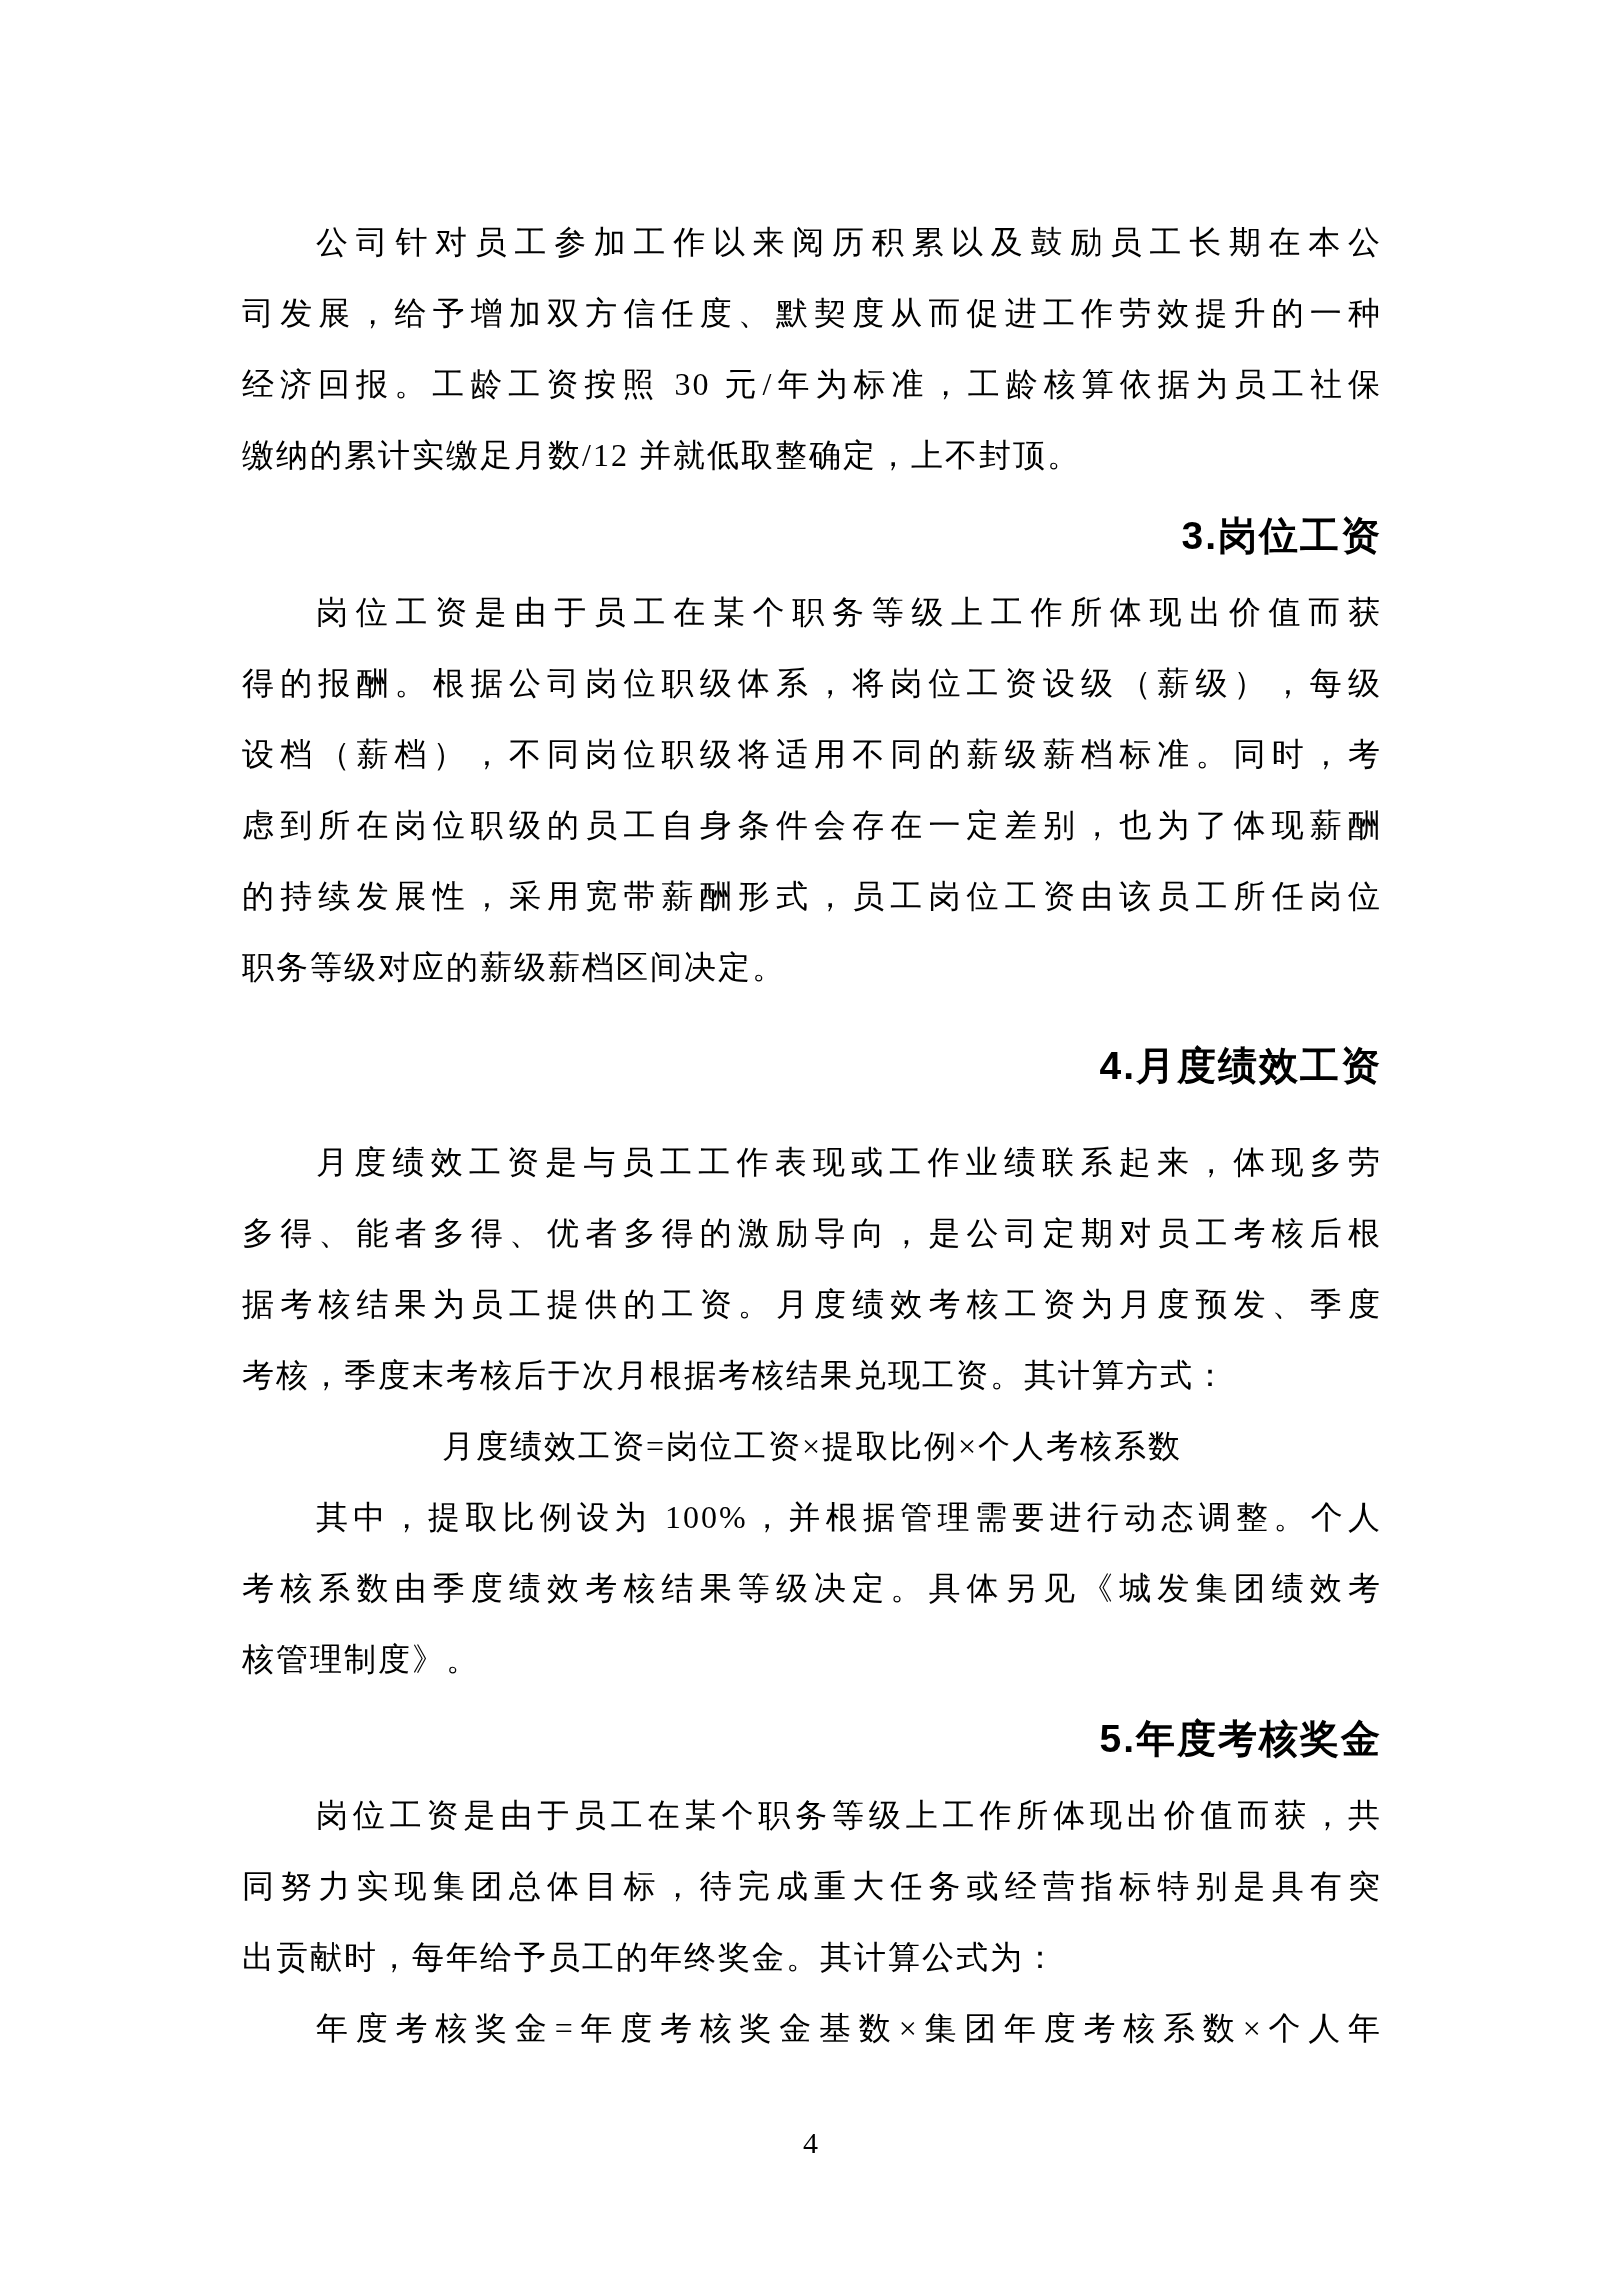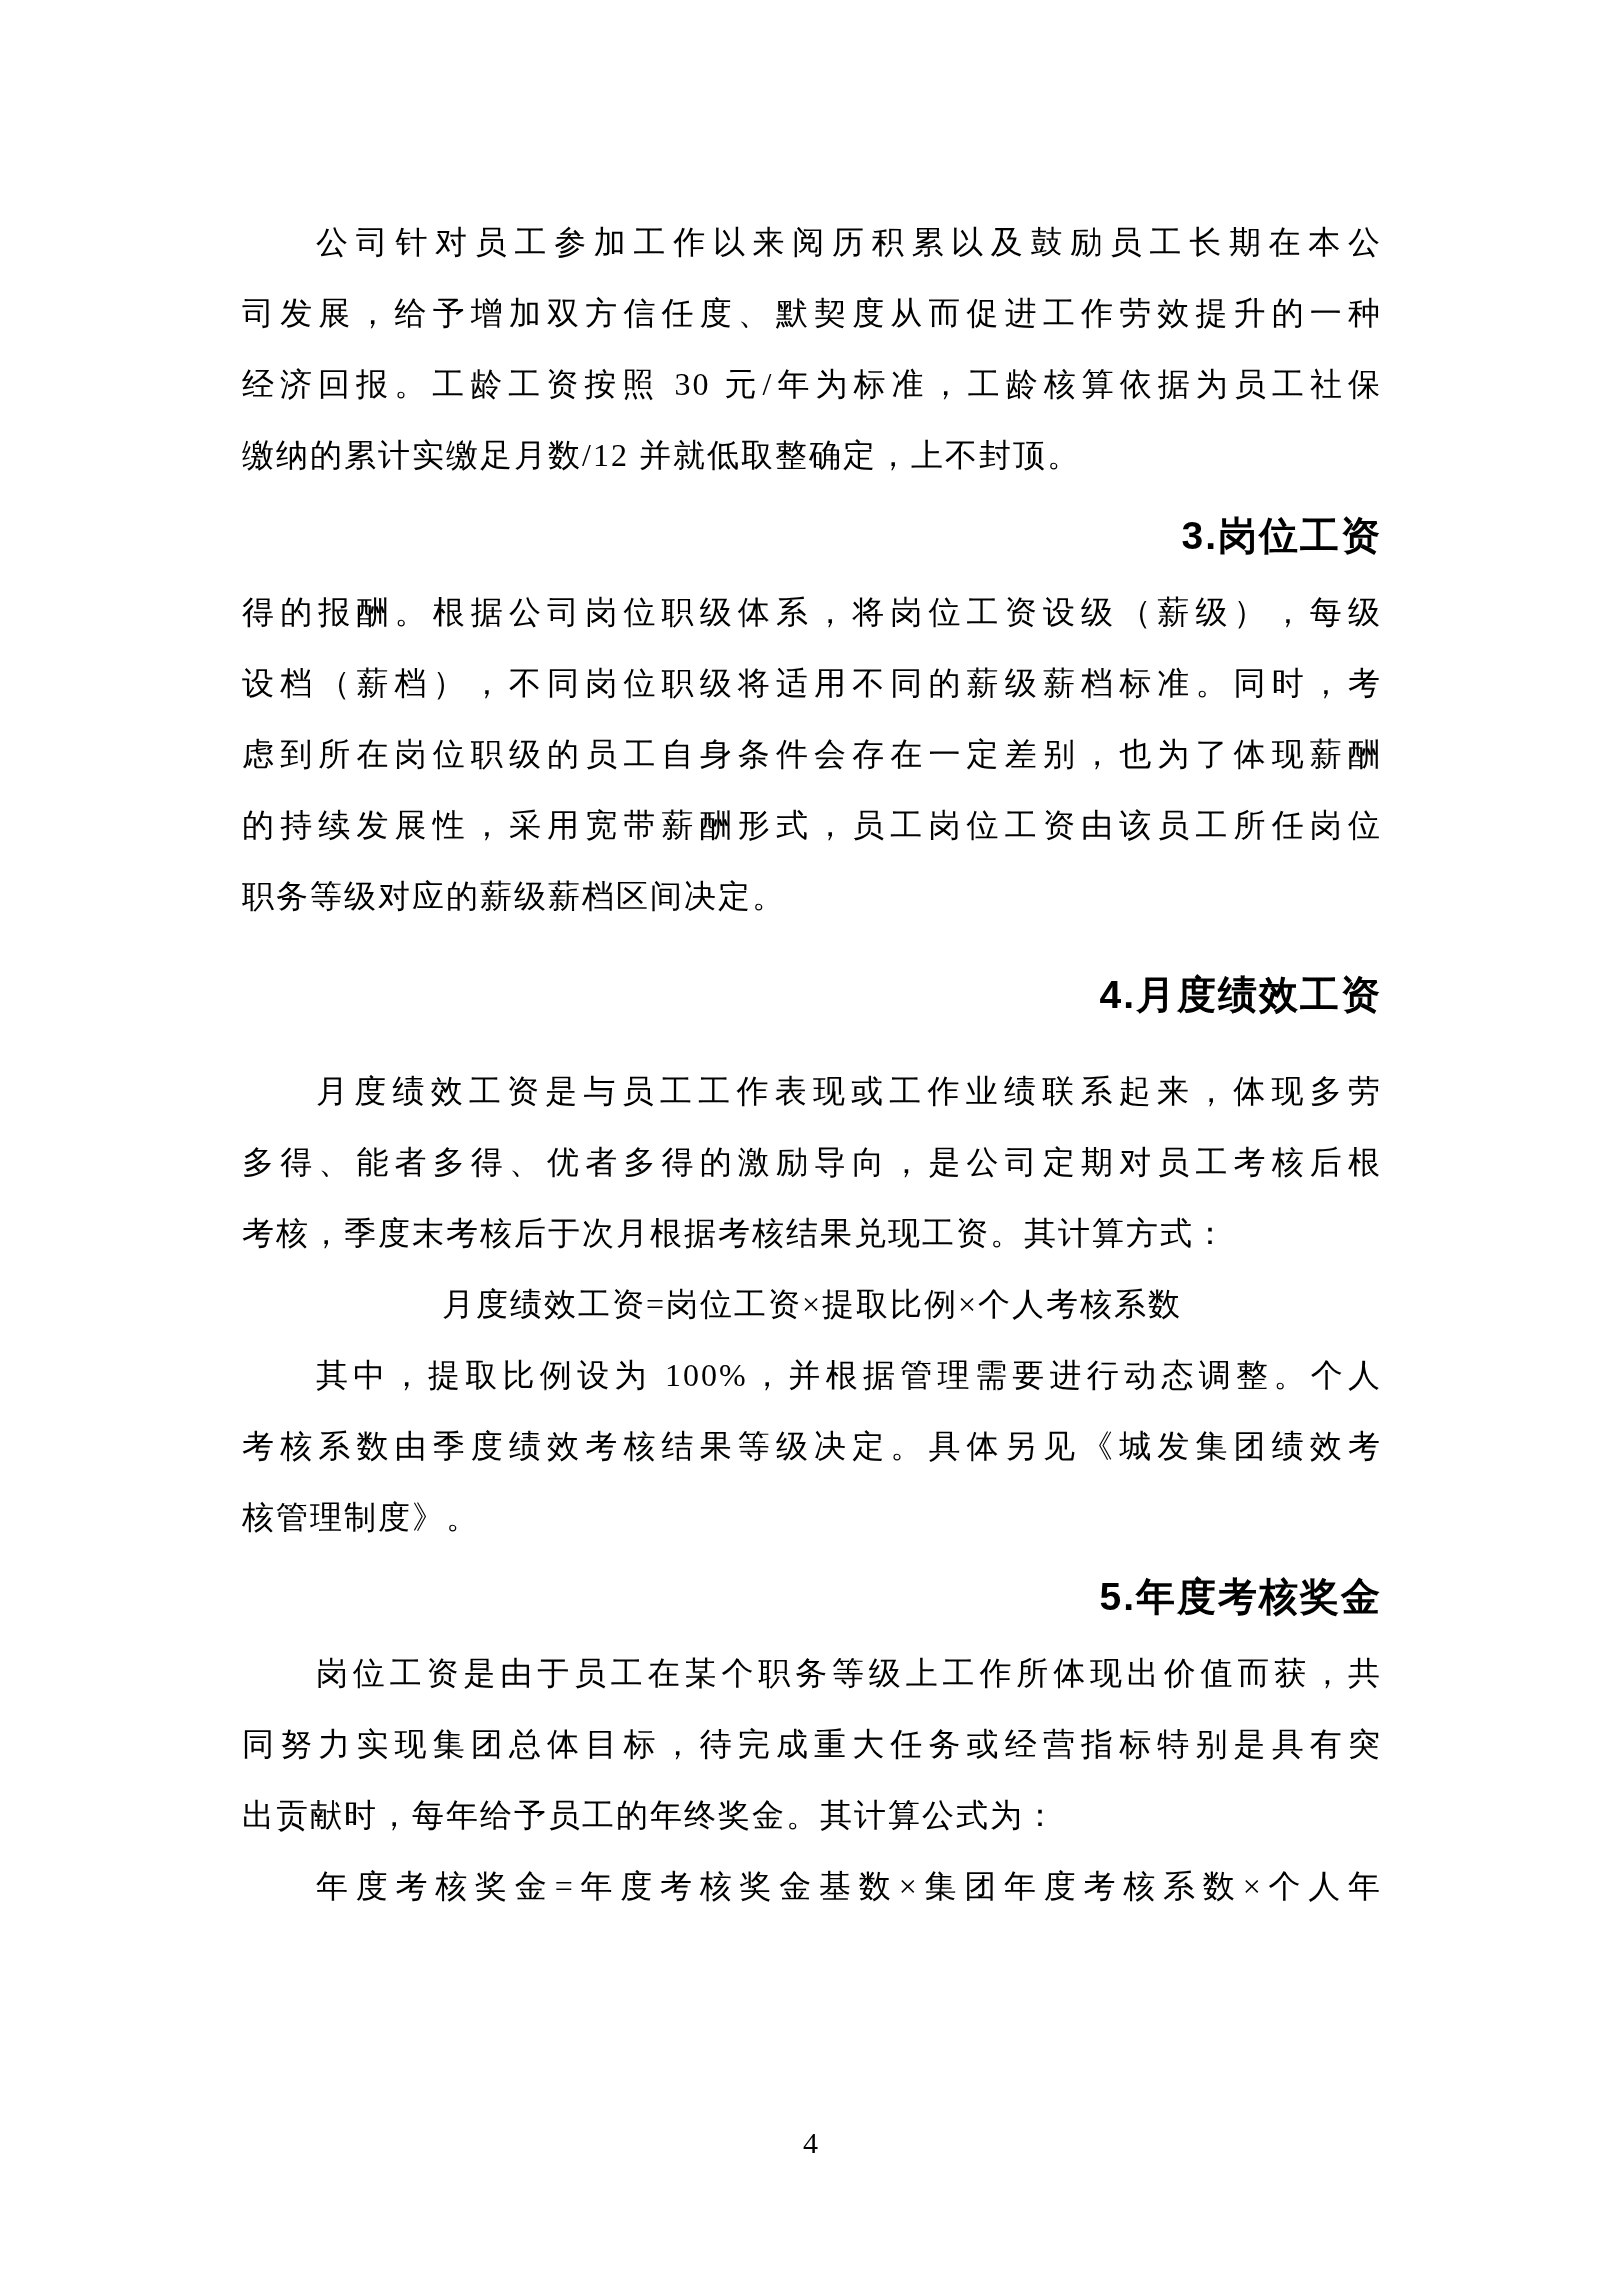--- a/index.html
+++ b/index.html
@@ -69,28 +69,30 @@
 </head>
 <body>
 
 <div class="page">
   <div class="content">
       <div class="line body justify indent">公司针对员工参加工作以来阅历积累以及鼓励员工长期在本公</div>
       <div class="line body justify">司发展，给予增加双方信任度、默契度从而促进工作劳效提升的一种</div>
       <div class="line body justify">经济回报。工龄工资按照 30 元/年为标准，工龄核算依据为员工社保</div>
       <div class="line body">缴纳的累计实缴足月数/12 并就低取整确定，上不封顶。</div>
       <div class="line heading">3.岗位工资</div>
+      <div class="line body justify indent">岗位工资是由于员工在某个职务等级上工作所体现出价值而获</div>
       <div class="line body justify">得的报酬。根据公司岗位职级体系，将岗位工资设级（薪级），每级</div>
       <div class="line body justify">设档（薪档），不同岗位职级将适用不同的薪级薪档标准。同时，考</div>
       <div class="line body justify">虑到所在岗位职级的员工自身条件会存在一定差别，也为了体现薪酬</div>
       <div class="line body justify">的持续发展性，采用宽带薪酬形式，员工岗位工资由该员工所任岗位</div>
       <div class="line body">职务等级对应的薪级薪档区间决定。</div>
       <div class="line heading wide">4.月度绩效工资</div>
       <div class="line body justify indent">月度绩效工资是与员工工作表现或工作业绩联系起来，体现多劳</div>
       <div class="line body justify">多得、能者多得、优者多得的激励导向，是公司定期对员工考核后根</div>
+      <div class="line body justify">据考核结果为员工提供的工资。月度绩效考核工资为月度预发、季度</div>
       <div class="line body">考核，季度末考核后于次月根据考核结果兑现工资。其计算方式：</div>
       <div class="line formula">月度绩效工资=岗位工资×提取比例×个人考核系数</div>
       <div class="line body justify indent">其中，提取比例设为 100%，并根据管理需要进行动态调整。个人</div>
       <div class="line body justify">考核系数由季度绩效考核结果等级决定。具体另见《城发集团绩效考</div>
       <div class="line body">核管理制度》。</div>
       <div class="line heading">5.年度考核奖金</div>
       <div class="line body justify indent">岗位工资是由于员工在某个职务等级上工作所体现出价值而获，共</div>
       <div class="line body justify">同努力实现集团总体目标，待完成重大任务或经营指标特别是具有突</div>
       <div class="line body">出贡献时，每年给予员工的年终奖金。其计算公式为：</div>
       <div class="line body justify indent">年度考核奖金=年度考核奖金基数×集团年度考核系数×个人年</div>

